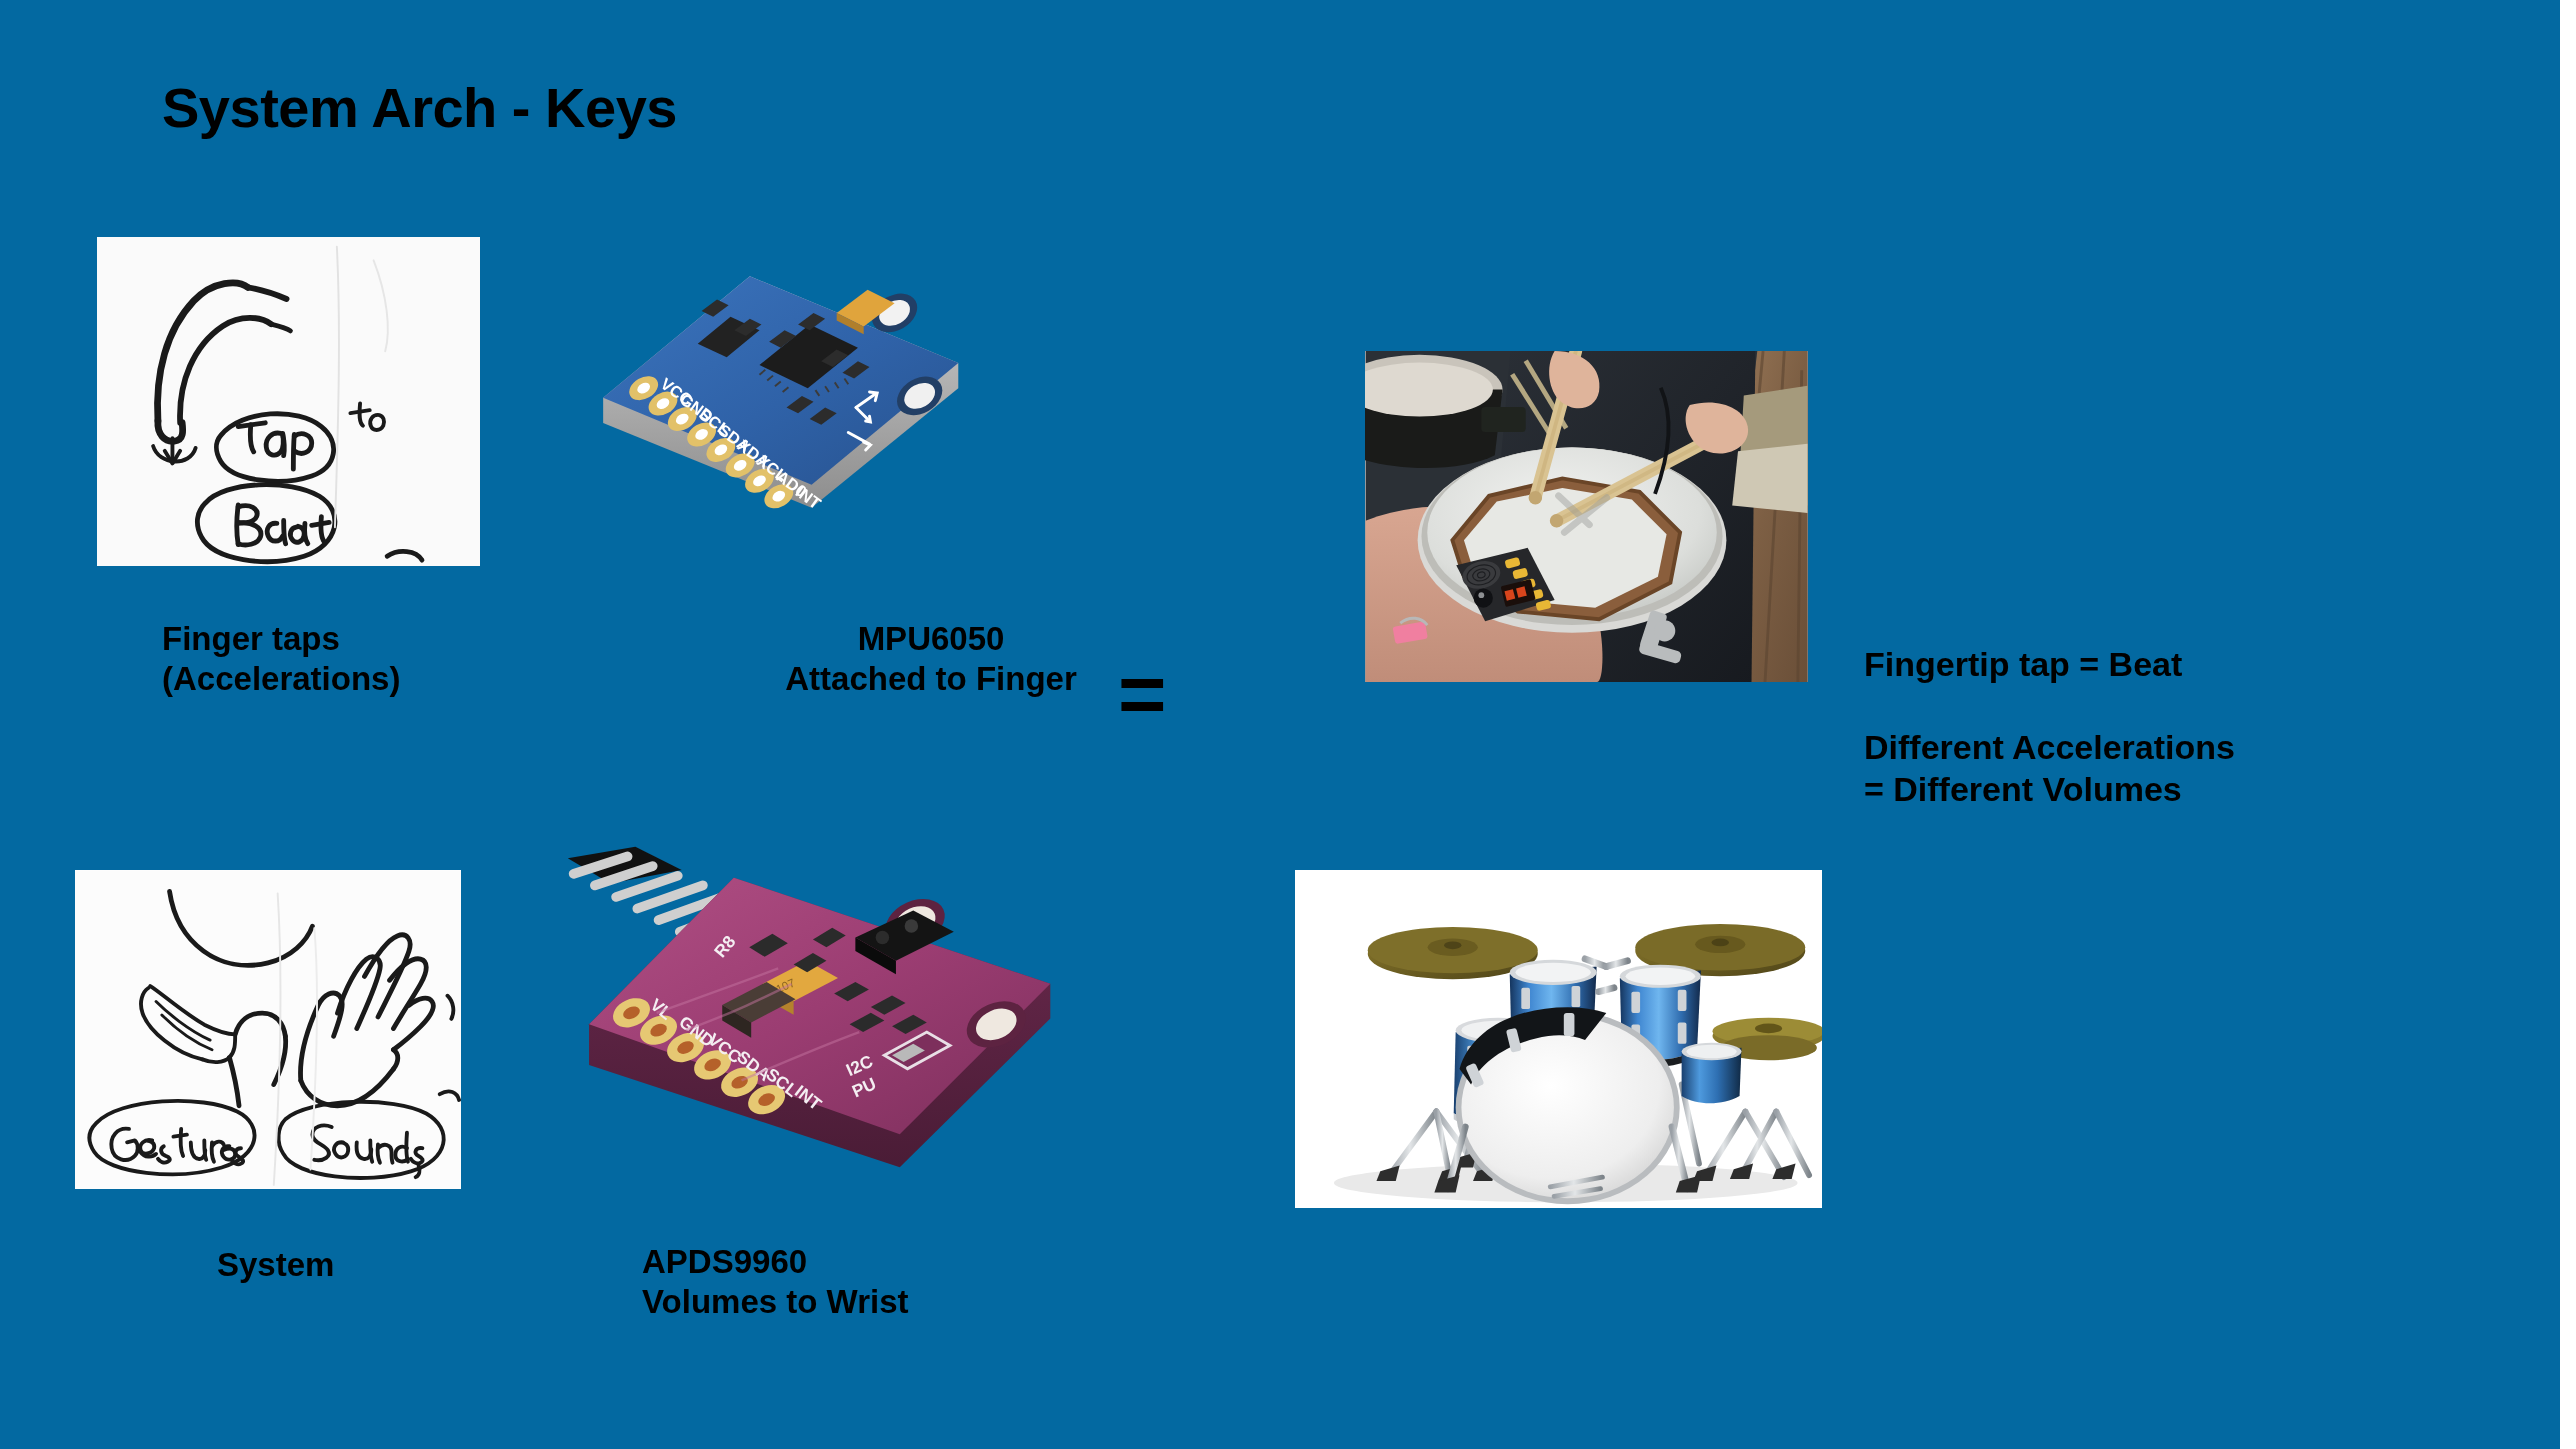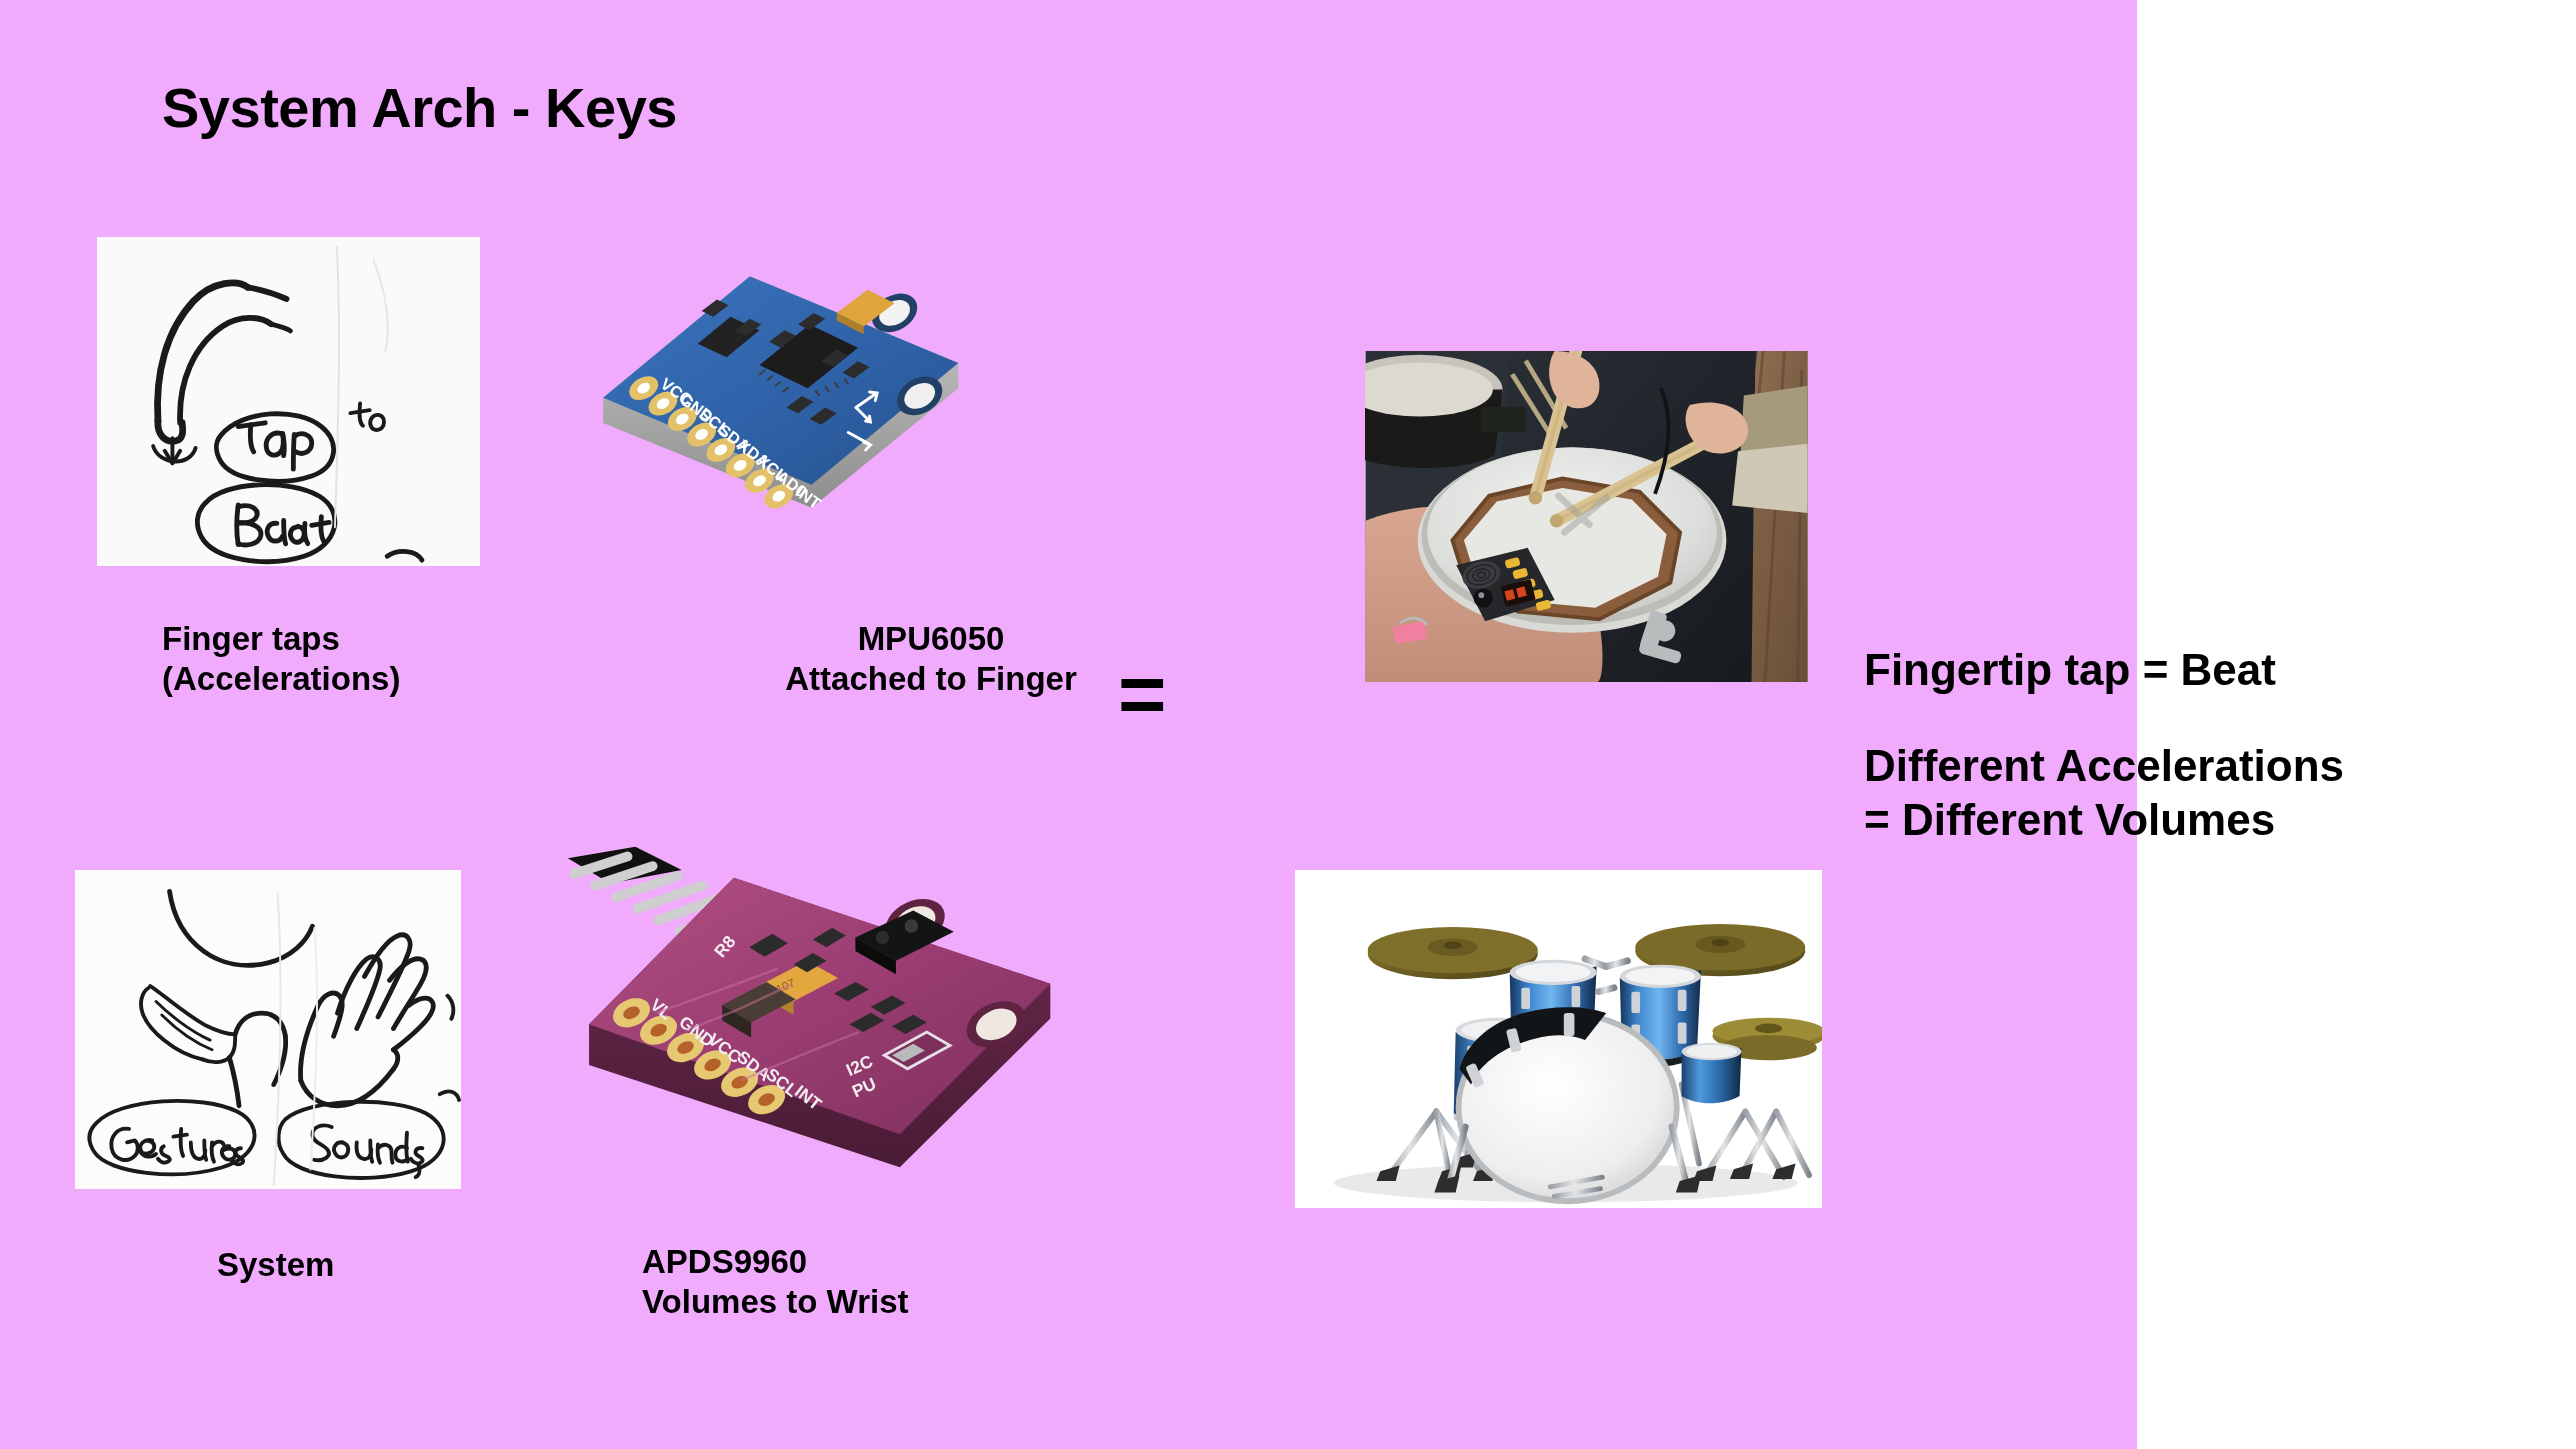--- a/index.html
+++ b/index.html
@@ -5,23 +5,23 @@
   * { box-sizing: border-box; margin: 0; padding: 0; }
   html, body {
     width: 2576px;
     height: 1449px;
     background: #ffffff;
     font-family: "Liberation Sans", sans-serif;
     overflow: hidden;
   }
   .slide {
     position: relative;
-    width: 2137px;
+    width: 2560px;
     height: 1449px;
-    background: #f0abfc;
+    background: #0369a1;
   }
 
   
   .slide-title {
     position: absolute;
     left: 162px;
     top: 75px;
     font-size: 56px;
     font-weight: 700;
     letter-spacing: -0.5px;
@@ -59,21 +59,21 @@
 
   
   .caption {
     font-size: 33px;
     font-weight: 700;
     line-height: 1.22;
     color: #000000;
     white-space: pre-line;
   }
   .desc {
-    font-size: 44px;
+    font-size: 34px;
     font-weight: 700;
     line-height: 1.24;
     color: #000000;
     white-space: pre-line;
   }
   .desc + .desc { margin-top: 41px; }
 </style>
 </head>
 <body>
 

